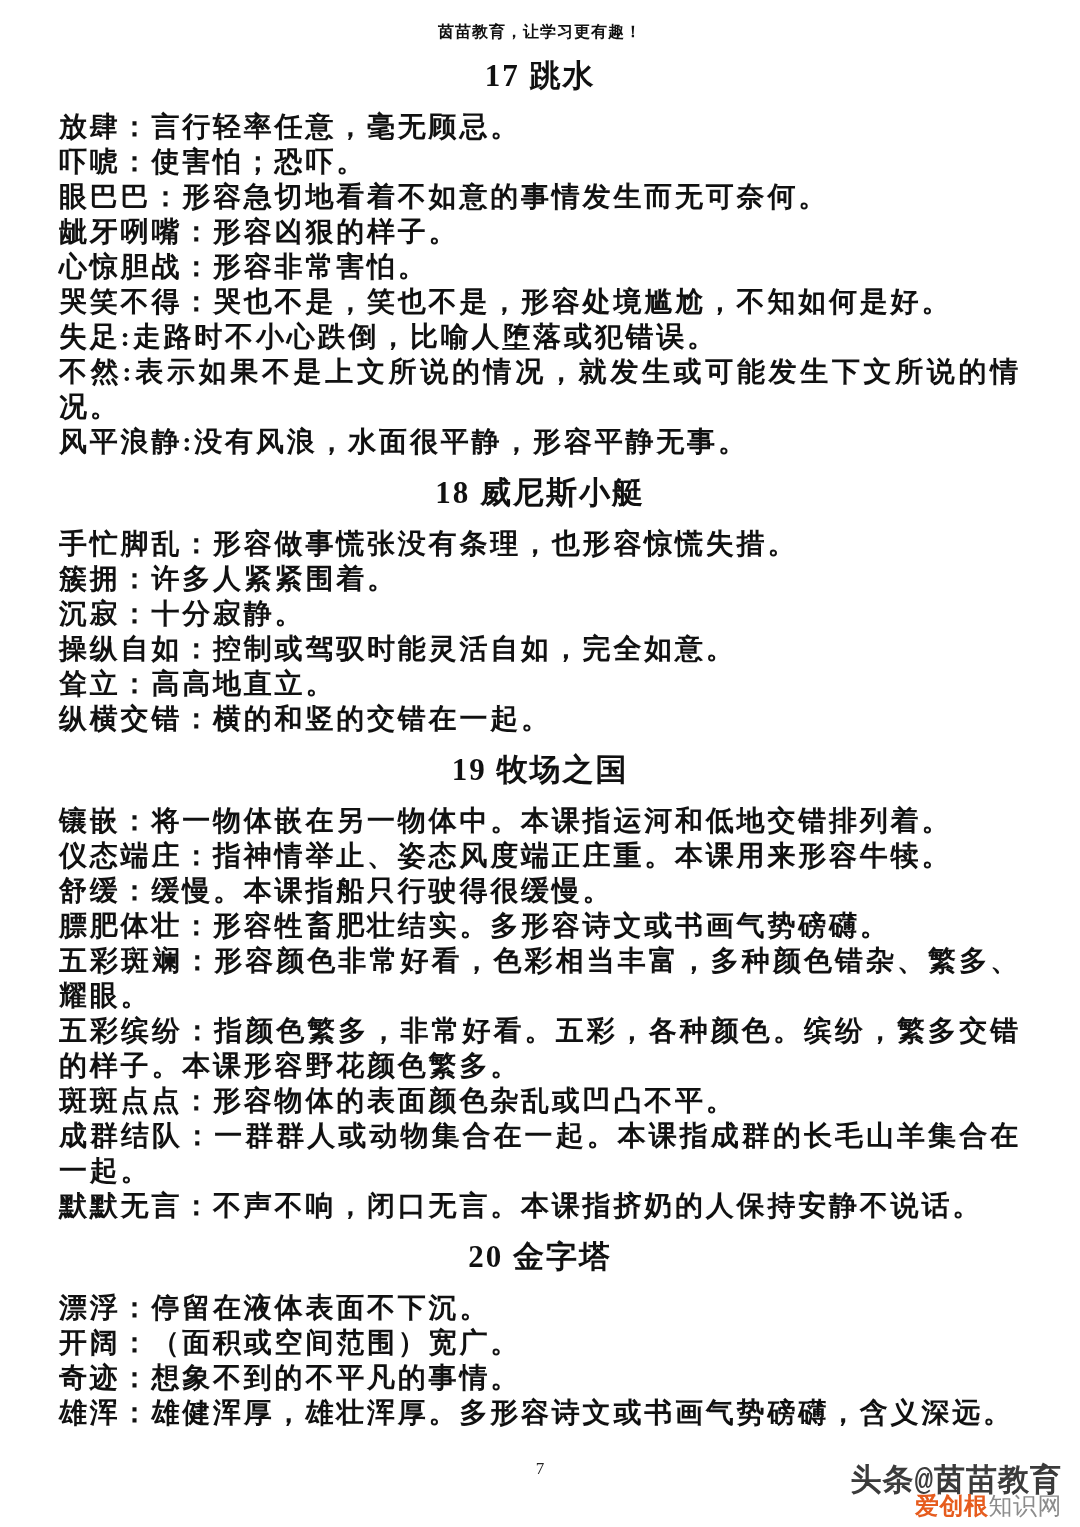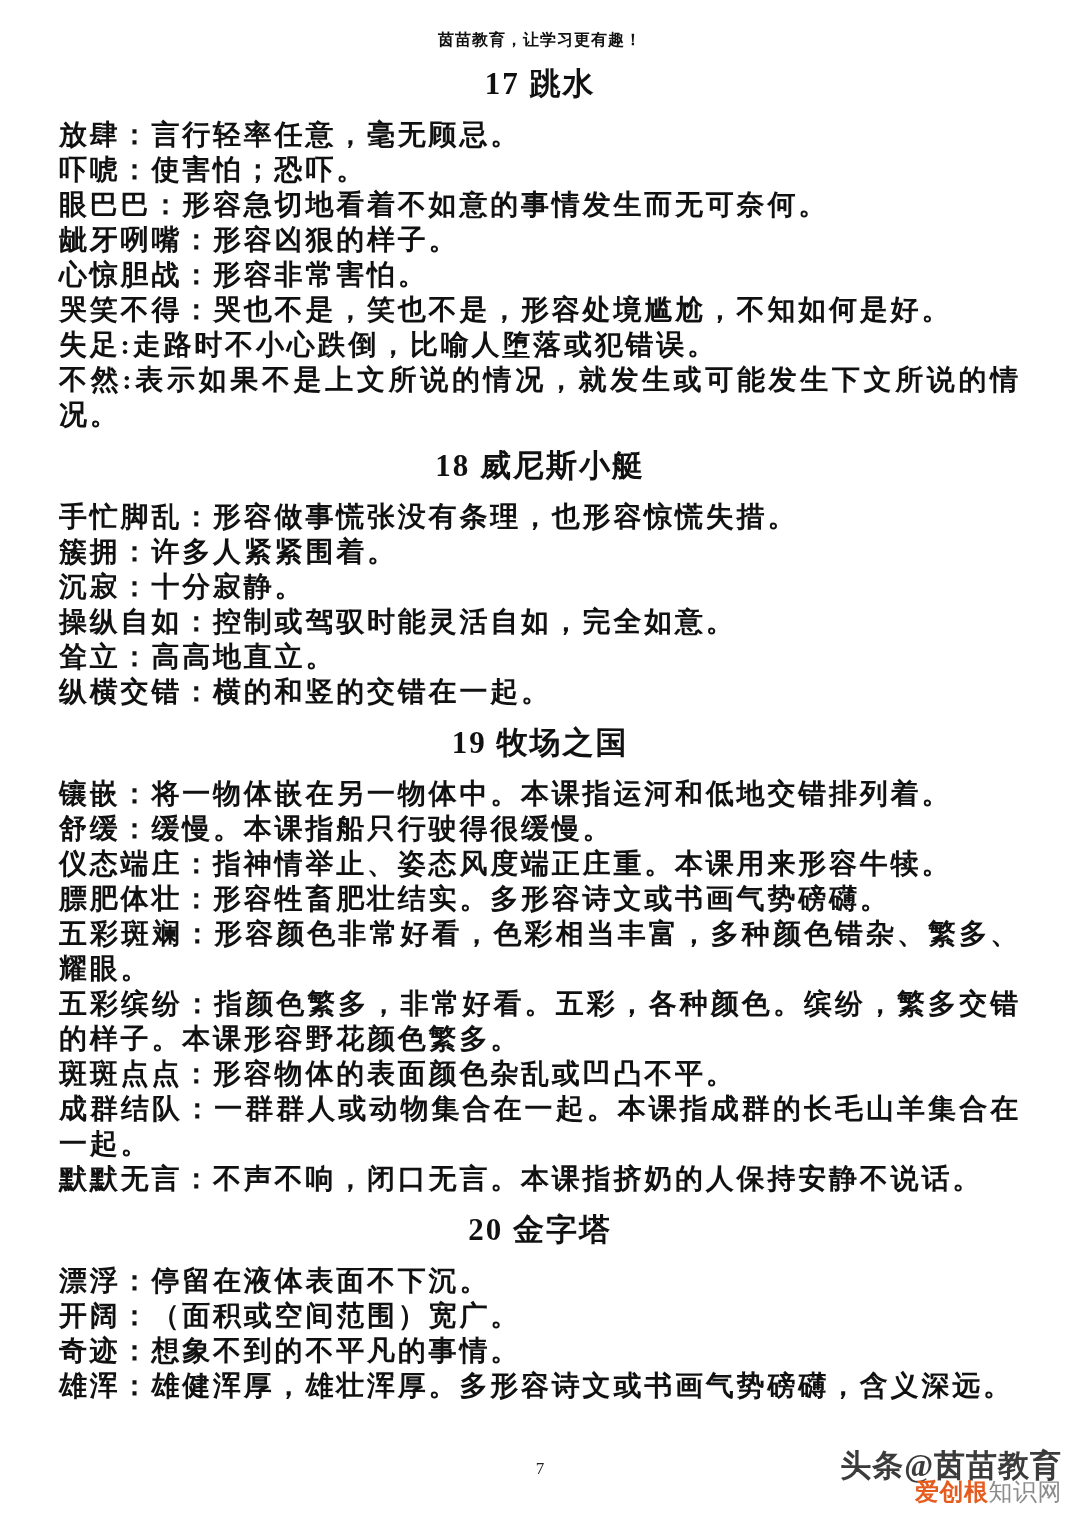--- a/index.html
+++ b/index.html
@@ -13,21 +13,21 @@
   body {
     width: 1080px;
     height: 1527px;
     background: #ffffff;
     color: var(--text-color);
     font-family: "Liberation Serif", serif;
     position: relative;
     overflow: hidden;
   }
   .slogan {
-    padding-top: 30px;
+    padding-top: 22px;
     text-align: center;
     font-size: 16px;
     font-weight: 600;
     letter-spacing: 1px;
     line-height: 20px;
   }
   .content {
     width: 962px;
     margin: 12px auto 0 auto;
   }
@@ -53,24 +53,24 @@
     left: 0;
     right: 0;
     bottom: 48px;
     text-align: center;
     font-size: 17px;
     color: #222222;
   }
   .watermark {
     position: absolute;
     right: 18px;
-    bottom: 22px;
+    bottom: 6px;
     text-align: right;
     line-height: 1;
-    font-family: Liberation Serif, serif;
+    font-family: Liberation Mono, monospace;
   }
   .wm-main {
     font-size: 31px;
     font-weight: 700;
     color: var(--wm-dark);
     letter-spacing: 1px;
     line-height: 34px;
   }
   .wm-sub {
     font-size: 24px;
@@ -90,31 +90,32 @@
   <div class="content">
       <h2 class="section-heading">17 跳水</h2>
       <p class="entry">放肆：言行轻率任意，毫无顾忌。</p>
       <p class="entry">吓唬：使害怕；恐吓。</p>
       <p class="entry">眼巴巴：形容急切地看着不如意的事情发生而无可奈何。</p>
       <p class="entry">龇牙咧嘴：形容凶狠的样子。</p>
       <p class="entry">心惊胆战：形容非常害怕。</p>
       <p class="entry">哭笑不得：哭也不是，笑也不是，形容处境尴尬，不知如何是好。</p>
       <p class="entry">失足:走路时不小心跌倒，比喻人堕落或犯错误。</p>
       <p class="entry">不然:表示如果不是上文所说的情况，就发生或可能发生下文所说的情况。</p>
+      <p class="entry">风平浪静:没有风浪，水面很平静，形容平静无事。</p>
       <h2 class="section-heading">18 威尼斯小艇</h2>
       <p class="entry">手忙脚乱：形容做事慌张没有条理，也形容惊慌失措。</p>
       <p class="entry">簇拥：许多人紧紧围着。</p>
       <p class="entry">沉寂：十分寂静。</p>
       <p class="entry">操纵自如：控制或驾驭时能灵活自如，完全如意。</p>
       <p class="entry">耸立：高高地直立。</p>
       <p class="entry">纵横交错：横的和竖的交错在一起。</p>
       <h2 class="section-heading">19 牧场之国</h2>
       <p class="entry">镶嵌：将一物体嵌在另一物体中。本课指运河和低地交错排列着。</p>
+      <p class="entry">仪态端庄：指神情举止、姿态风度端正庄重。本课用来形容牛犊。</p>
       <p class="entry">舒缓：缓慢。本课指船只行驶得很缓慢。</p>
-      <p class="entry">仪态端庄：指神情举止、姿态风度端正庄重。本课用来形容牛犊。</p>
       <p class="entry">膘肥体壮：形容牲畜肥壮结实。多形容诗文或书画气势磅礴。</p>
       <p class="entry">五彩斑斓：形容颜色非常好看，色彩相当丰富，多种颜色错杂、繁多、耀眼。</p>
       <p class="entry">五彩缤纷：指颜色繁多，非常好看。五彩，各种颜色。缤纷，繁多交错的样子。本课形容野花颜色繁多。</p>
       <p class="entry">斑斑点点：形容物体的表面颜色杂乱或凹凸不平。</p>
       <p class="entry">成群结队：一群群人或动物集合在一起。本课指成群的长毛山羊集合在一起。</p>
       <p class="entry">默默无言：不声不响，闭口无言。本课指挤奶的人保持安静不说话。</p>
       <h2 class="section-heading">20 金字塔</h2>
       <p class="entry">漂浮：停留在液体表面不下沉。</p>
       <p class="entry">开阔：（面积或空间范围）宽广。</p>
       <p class="entry">奇迹：想象不到的不平凡的事情。</p>

